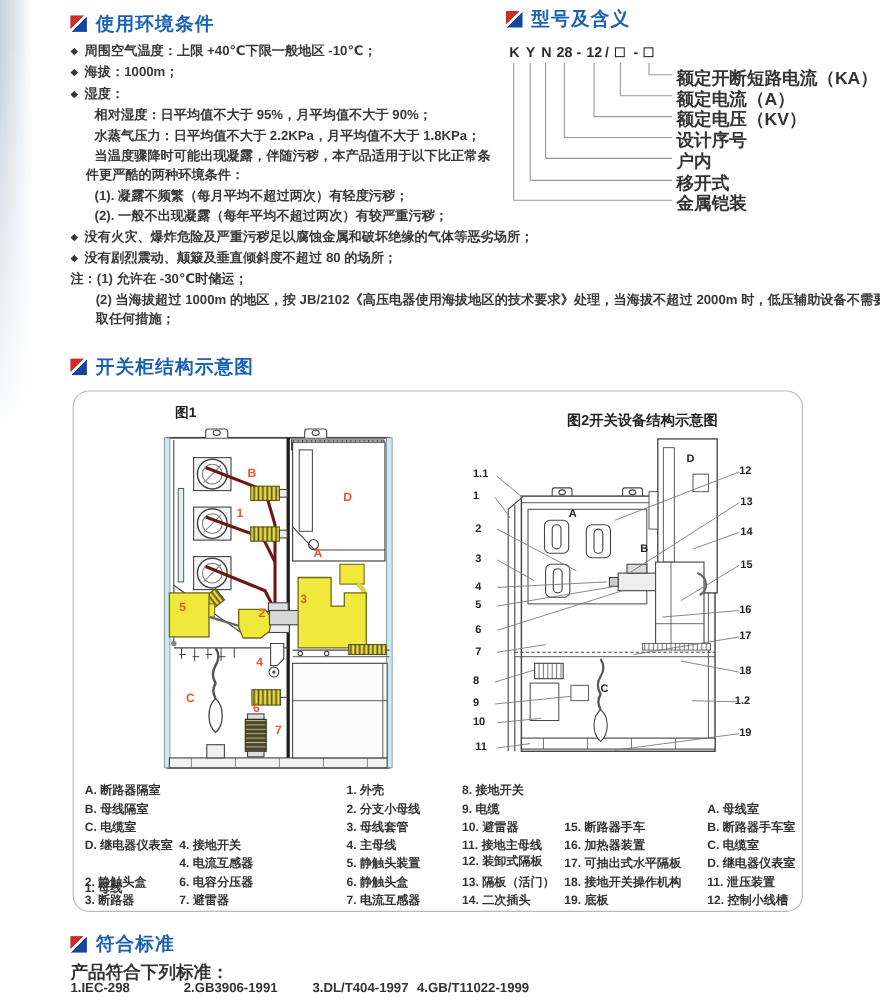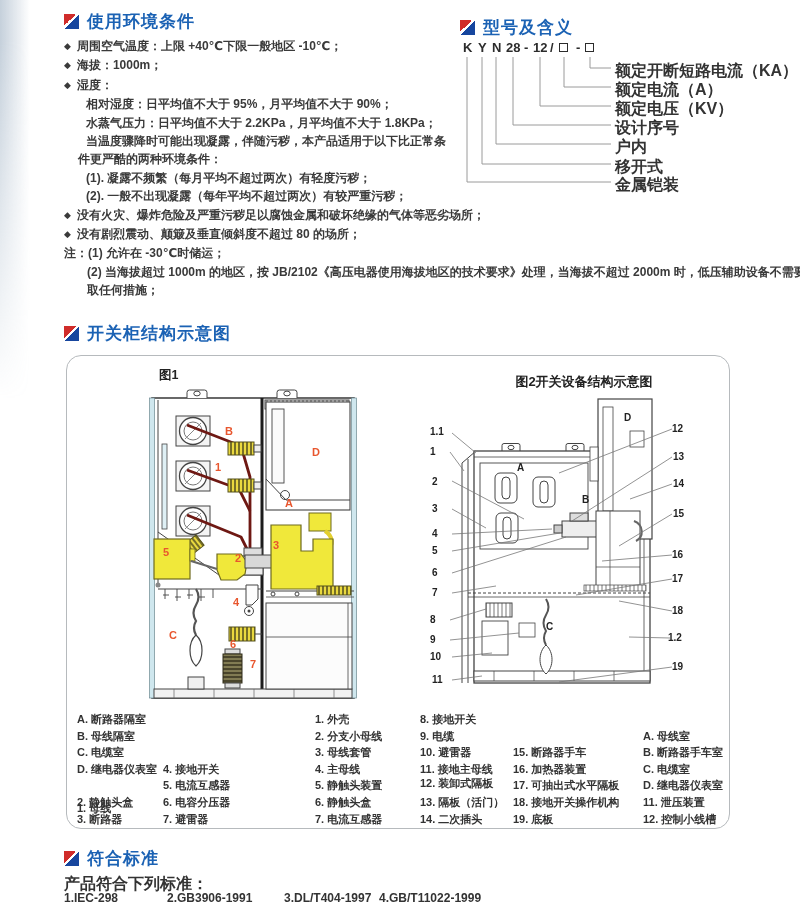--- a/index.html
+++ b/index.html
@@ -74,21 +74,21 @@
     <div class="env-line" style="margin-left: 14px;">件更严酷的两种环境条件：</div>
     <div class="env-line" style="margin-left: 22px;">(1). 凝露不频繁（每月平均不超过两次）有轻度污秽；</div>
     <div class="env-line" style="margin-left: 22px;">(2). 一般不出现凝露（每年平均不超过两次）有较严重污秽；</div>
     <div class="env-line" style="margin-left: 0px;"><span class="blt">◆</span>没有火灾、爆炸危险及严重污秽足以腐蚀金属和破坏绝缘的气体等恶劣场所；</div>
     <div class="env-line" style="margin-left: 0px;"><span class="blt">◆</span>没有剧烈震动、颠簸及垂直倾斜度不超过 80 的场所；</div>
     <div class="env-line" style="margin-left: 0px;">注：(1) 允许在 -30℃时储运；</div>
     <div class="env-line" style="margin-left: 23px;">(2) 当海拔超过 1000m 的地区，按 JB/2102《高压电器使用海拔地区的技术要求》处理，当海拔不超过 2000m 时，低压辅助设备不需要采</div>
     <div class="env-line" style="margin-left: 23px;">取任何措施；</div>
   </div>
 
-<div class="sec-head" style="left:460px; top:16px;">
+<div class="sec-head" style="left:460px; top:6px;">
   <span class="sec-icon"></span>
   <span class="sec-title">型号及含义</span>
 </div>
 <div id="model-diagram">
   <svg id="model-lines" width="335" height="160" viewBox="0 0 335 160">
     <g stroke="#9a9a9a" stroke-width="1" fill="none">
       <path d="M135,17 V28 H156"></path>
       <path d="M109,17 V47 H156"></path>
       <path d="M85,17 V66 H156"></path>
       <path d="M58,17 V85 H156"></path>
@@ -366,21 +366,21 @@
 
   <div id="legend">
       <div class="legend-item" style="left: 10px; top: 357px;">A. 断路器隔室</div>
       <div class="legend-item" style="left: 10px; top: 373.6px;">B. 母线隔室</div>
       <div class="legend-item" style="left: 10px; top: 390.2px;">C. 电缆室</div>
       <div class="legend-item" style="left: 10px; top: 406.8px;">D. 继电器仪表室</div>
       <div class="legend-item" style="left: 10px; top: 446px;">1. 母线</div>
       <div class="legend-item" style="left: 10px; top: 440px;">2. 静触头盒</div>
       <div class="legend-item" style="left: 10px; top: 456.6px;">3. 断路器</div>
       <div class="legend-item" style="left: 96px; top: 406.8px;">4. 接地开关</div>
-      <div class="legend-item" style="left: 96px; top: 423.4px;">5. 电流互感器</div>
+      <div class="legend-item" style="left: 96px; top: 423.4px;">4. 电流互感器</div>
       <div class="legend-item" style="left: 96px; top: 440px;">6. 电容分压器</div>
       <div class="legend-item" style="left: 96px; top: 456.6px;">7. 避雷器</div>
       <div class="legend-item" style="left: 248px; top: 357px;">1. 外壳</div>
       <div class="legend-item" style="left: 248px; top: 373.6px;">2. 分支小母线</div>
       <div class="legend-item" style="left: 248px; top: 390.2px;">3. 母线套管</div>
       <div class="legend-item" style="left: 248px; top: 406.8px;">4. 主母线</div>
       <div class="legend-item" style="left: 248px; top: 423.4px;">5. 静触头装置</div>
       <div class="legend-item" style="left: 248px; top: 440px;">6. 静触头盒</div>
       <div class="legend-item" style="left: 248px; top: 456.6px;">7. 电流互感器</div>
       <div class="legend-item" style="left: 353px; top: 357px;">8. 接地开关</div>

